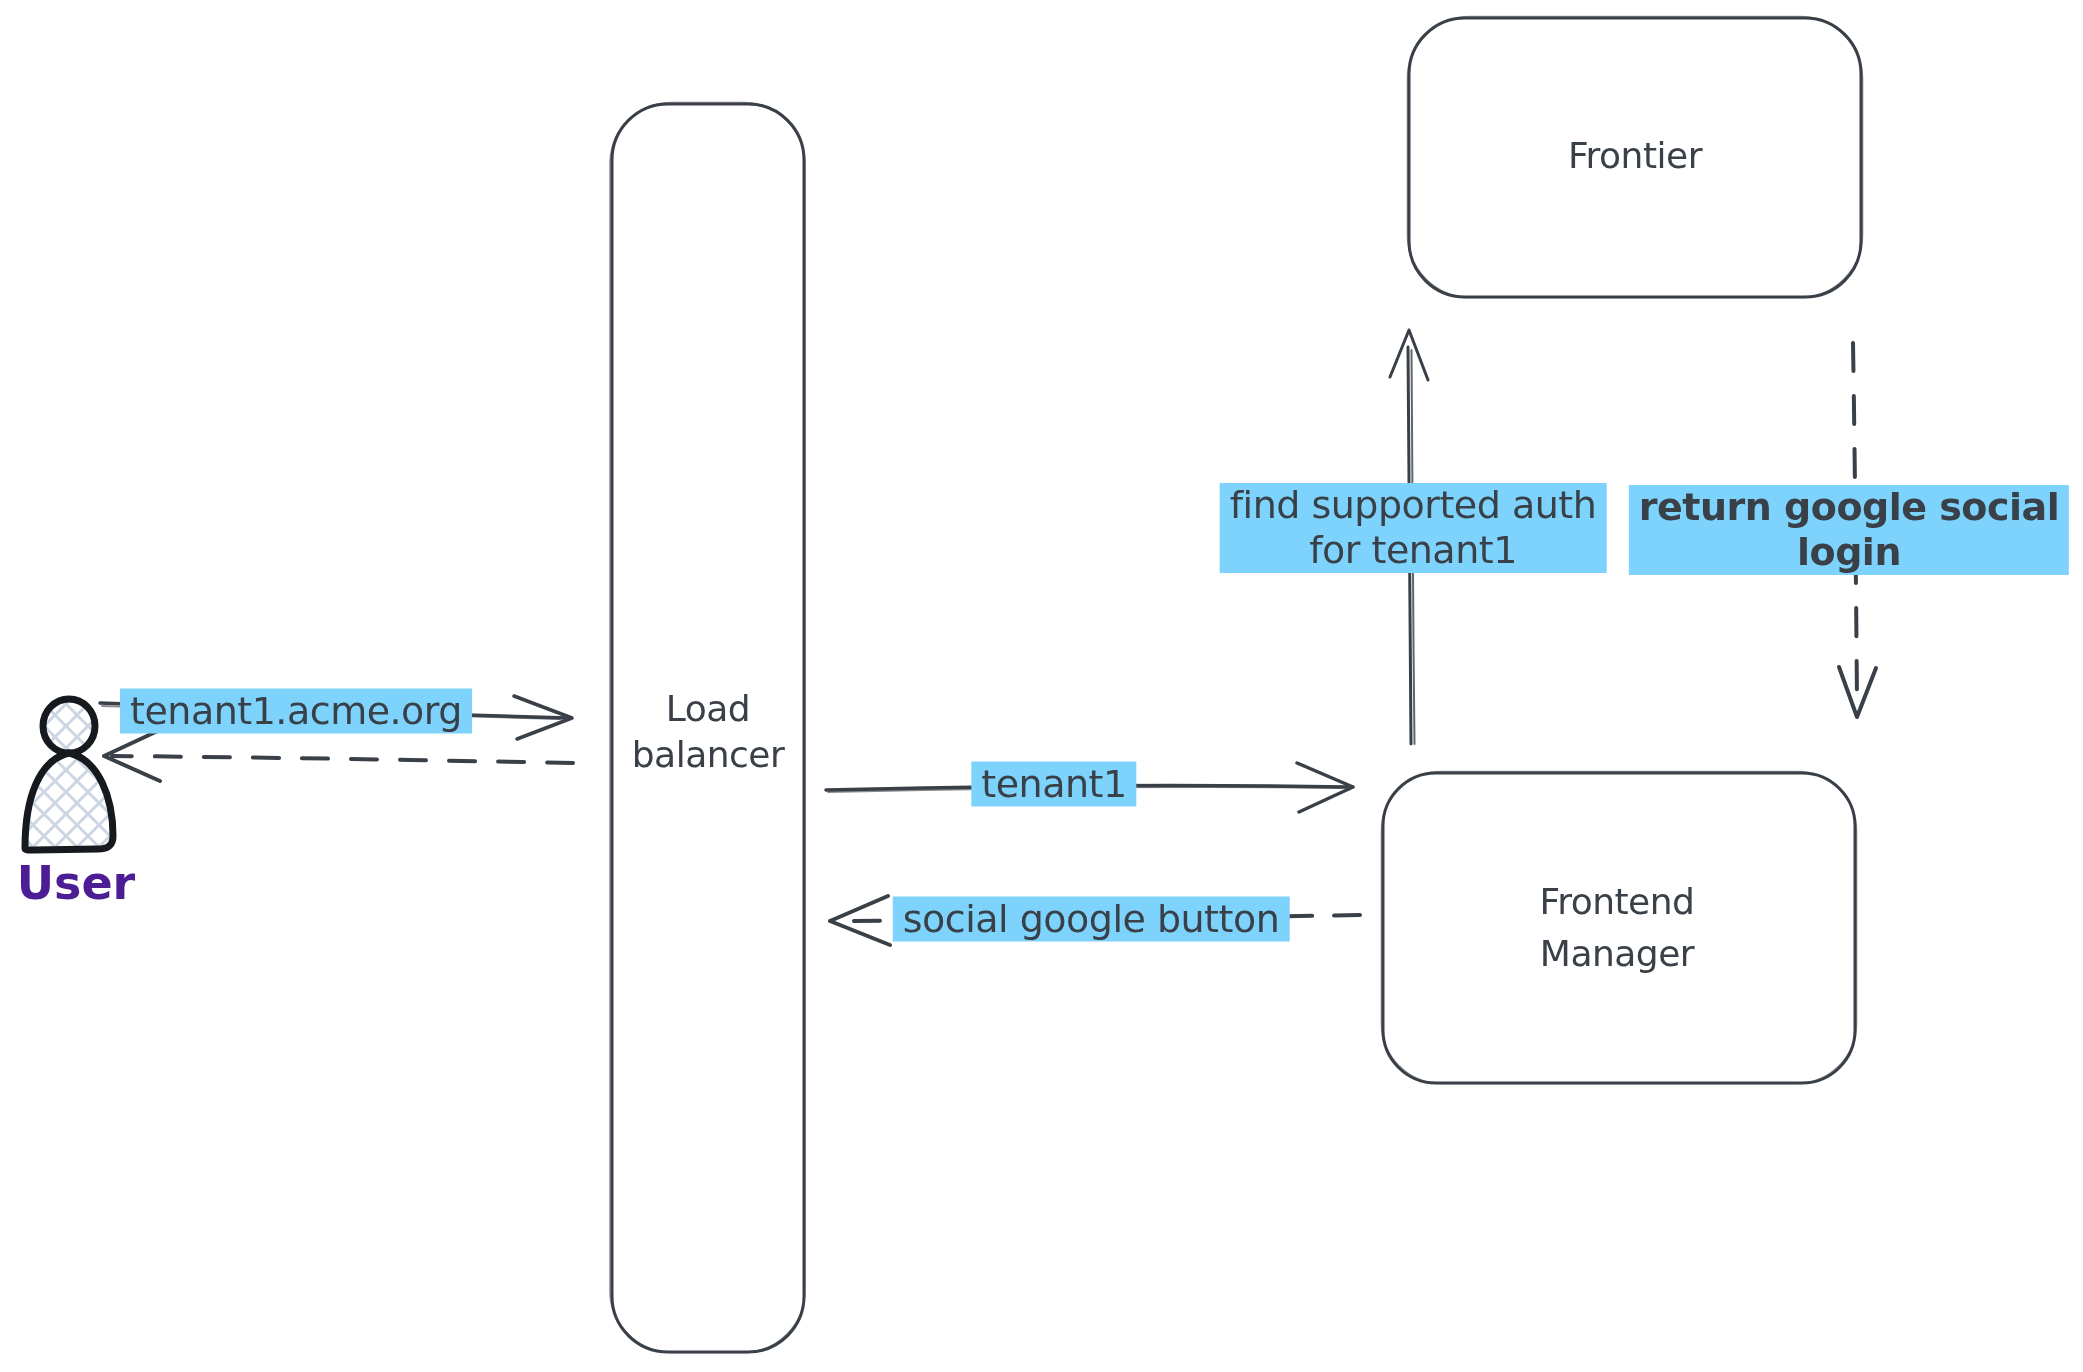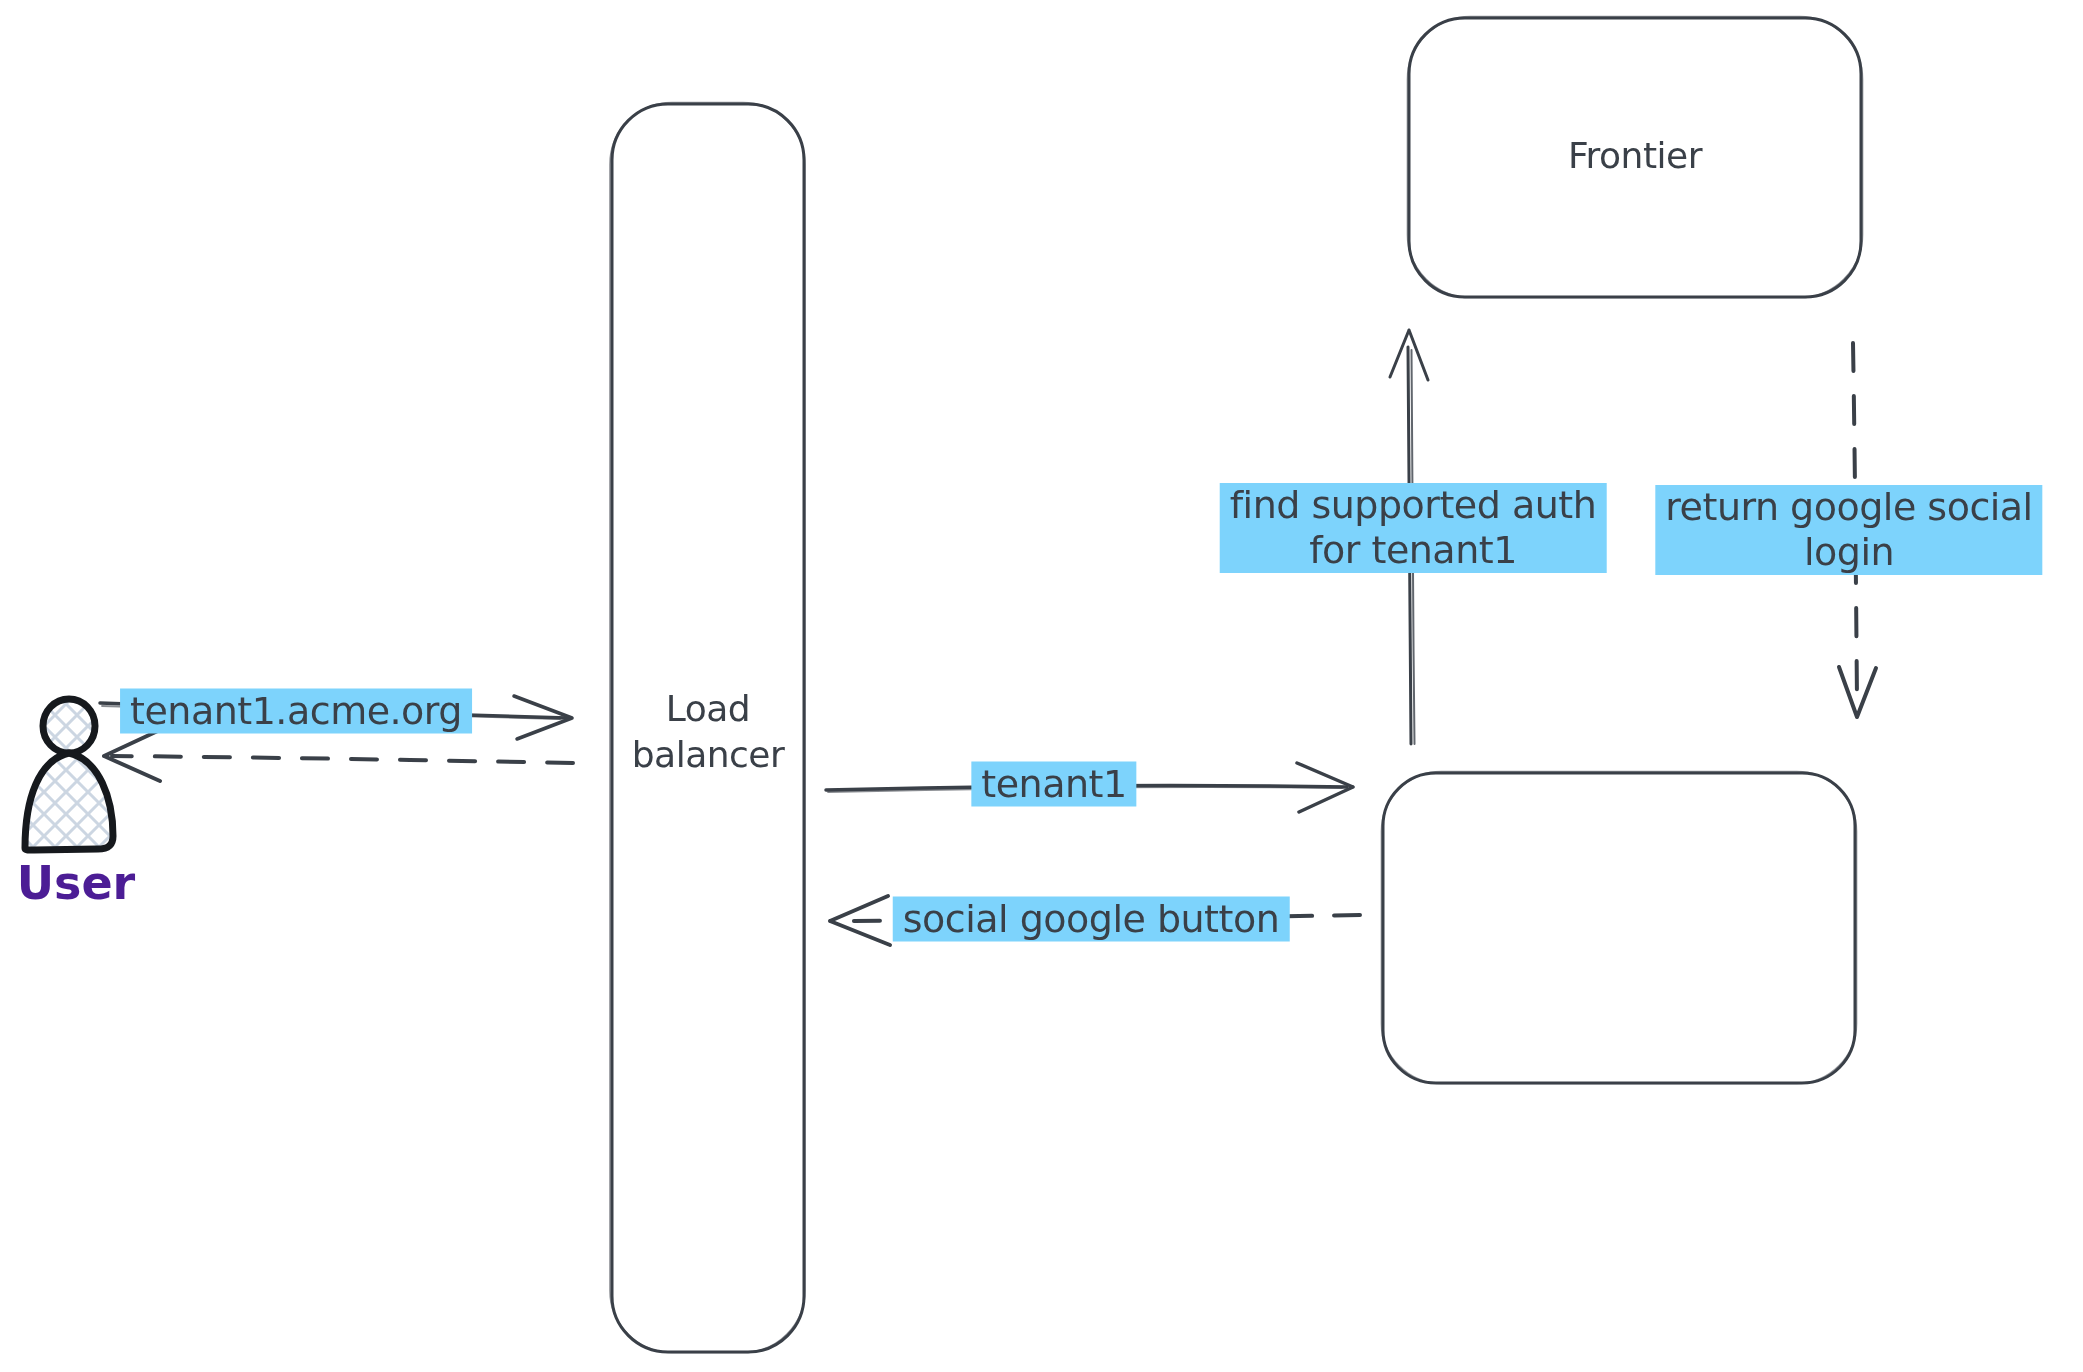--- a/index.html
+++ b/index.html
@@ -85,30 +85,34 @@
 
   <div class="lbl user-lbl" style="left:76px; top:883px;">User</div>
 
   <div class="lbl node-lbl" style="left:708px; top:732px;">
     <div>Load</div>
     <div>balancer</div>
   </div>
 
   <div class="lbl node-lbl" style="left:1635px; top:156px;">Frontier</div>
 
+  <div class="lbl node-lbl wide" style="left:1617px; top:928px;">
+    <div>Frontend</div>
+    <div>Manager</div>
+  </div>
 
   <div class="lbl edge-lbl" style="left:296px; top:711px;">tenant1.acme.org</div>
 
   <div class="lbl edge-lbl" style="left:1054px; top:784px;">tenant1</div>
 
   <div class="lbl edge-lbl" style="left:1091px; top:919px;">social google button</div>
 
   <div class="lbl edge-lbl" style="left:1413px; top:528px;">
     <div>find supported auth</div>
     <div>for tenant1</div>
   </div>
 
-  <div class="lbl edge-lbl" style="left:1849px; top:530px;">
+  <div class="lbl edge-lbl" style="left:1849px; top:530px;font-weight:bold;">
     <div>return google social</div>
     <div>login</div>
   </div>
 
 </div>
 
 </body></html>

